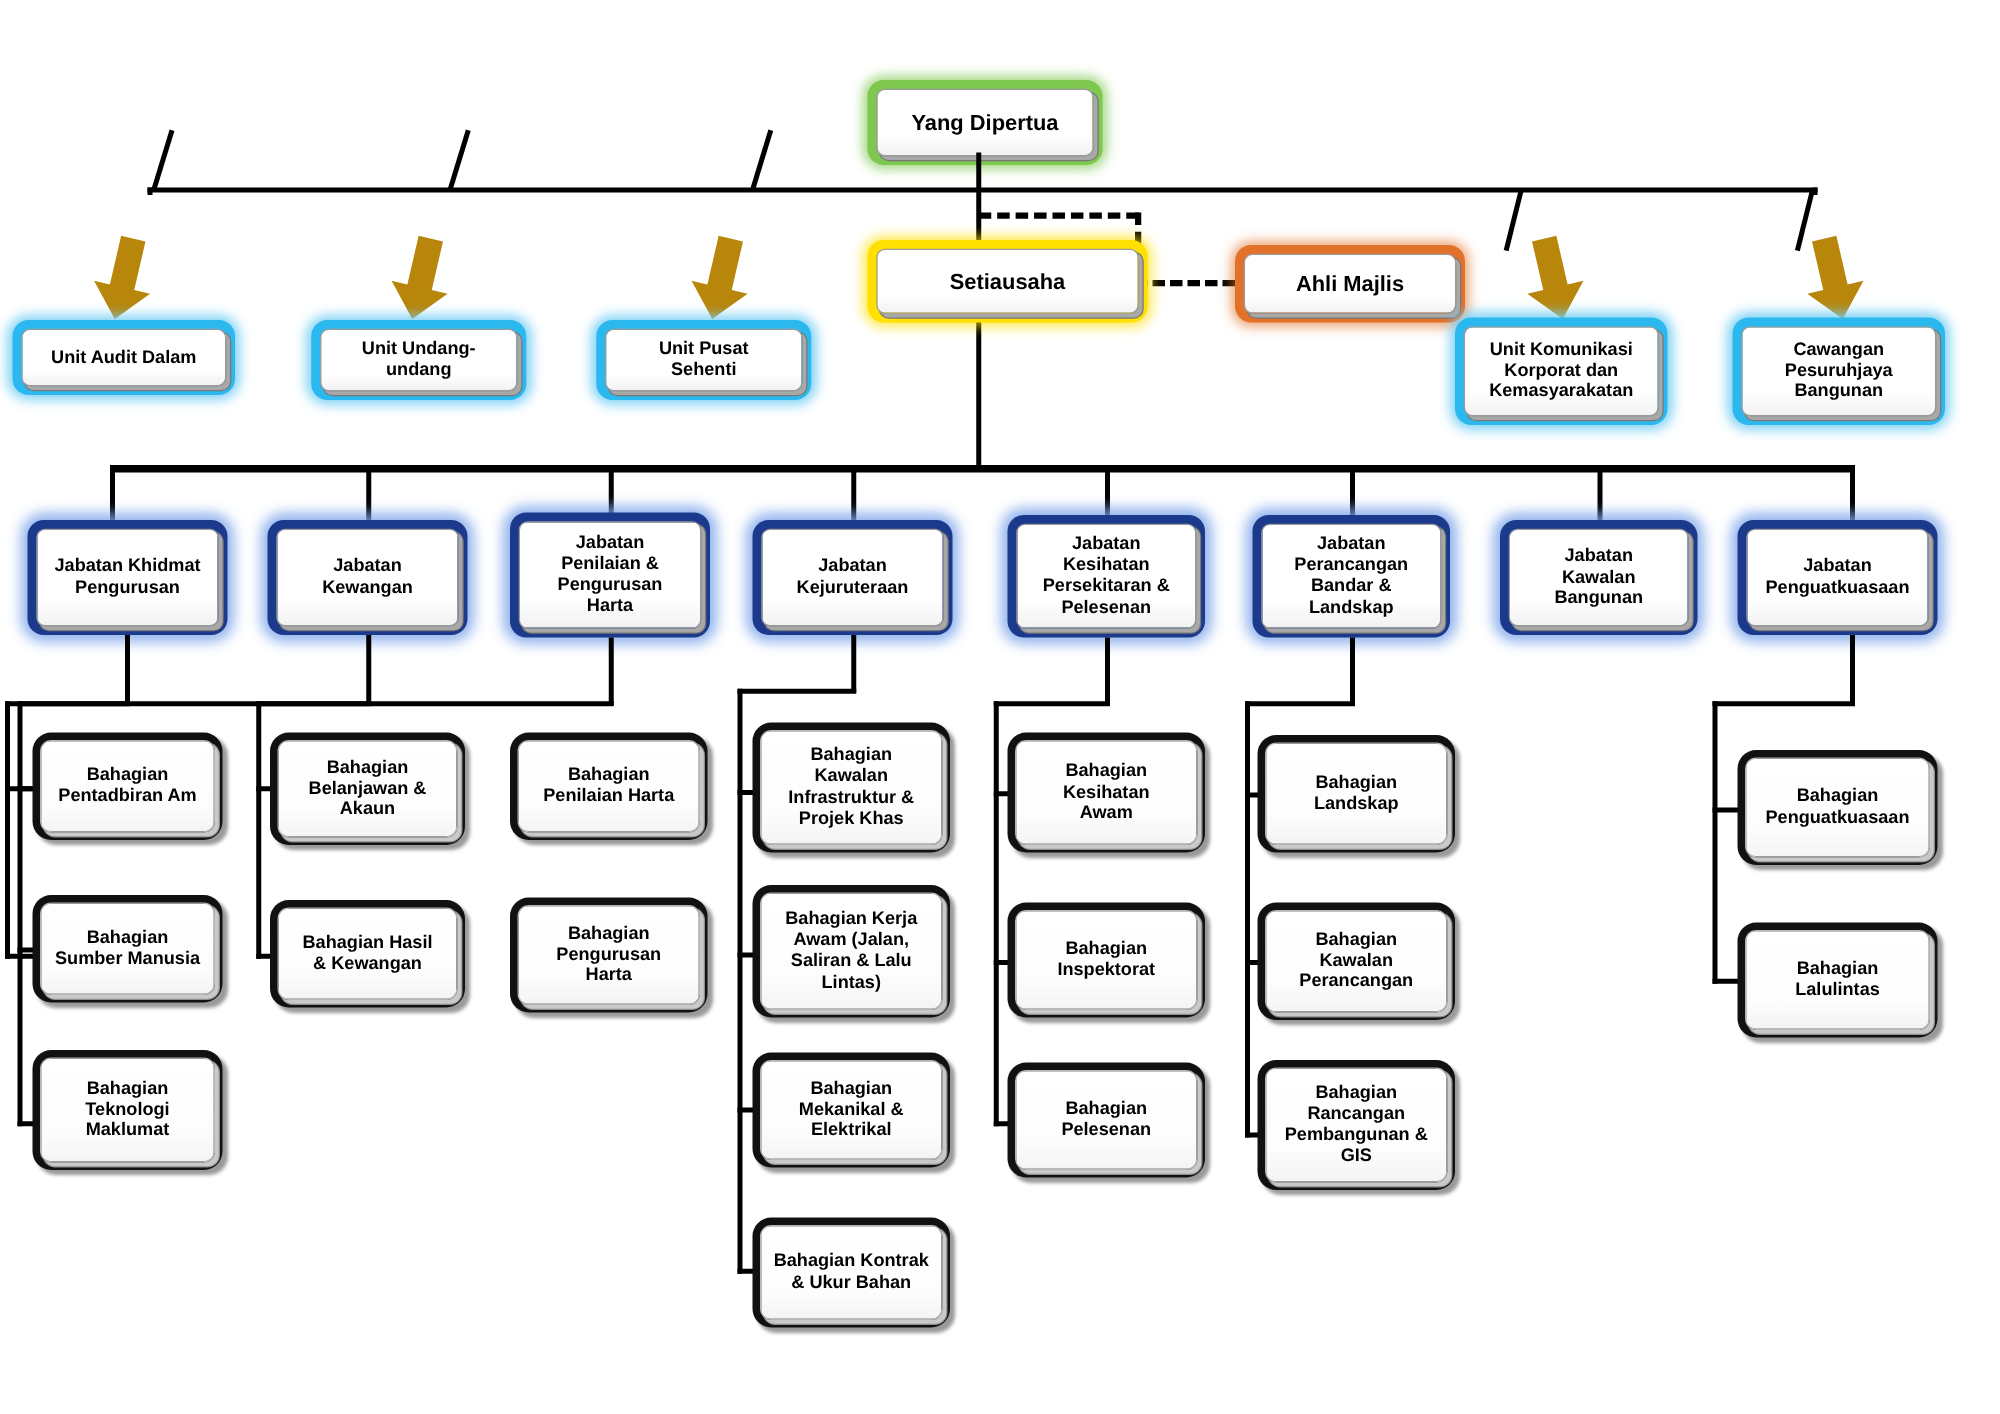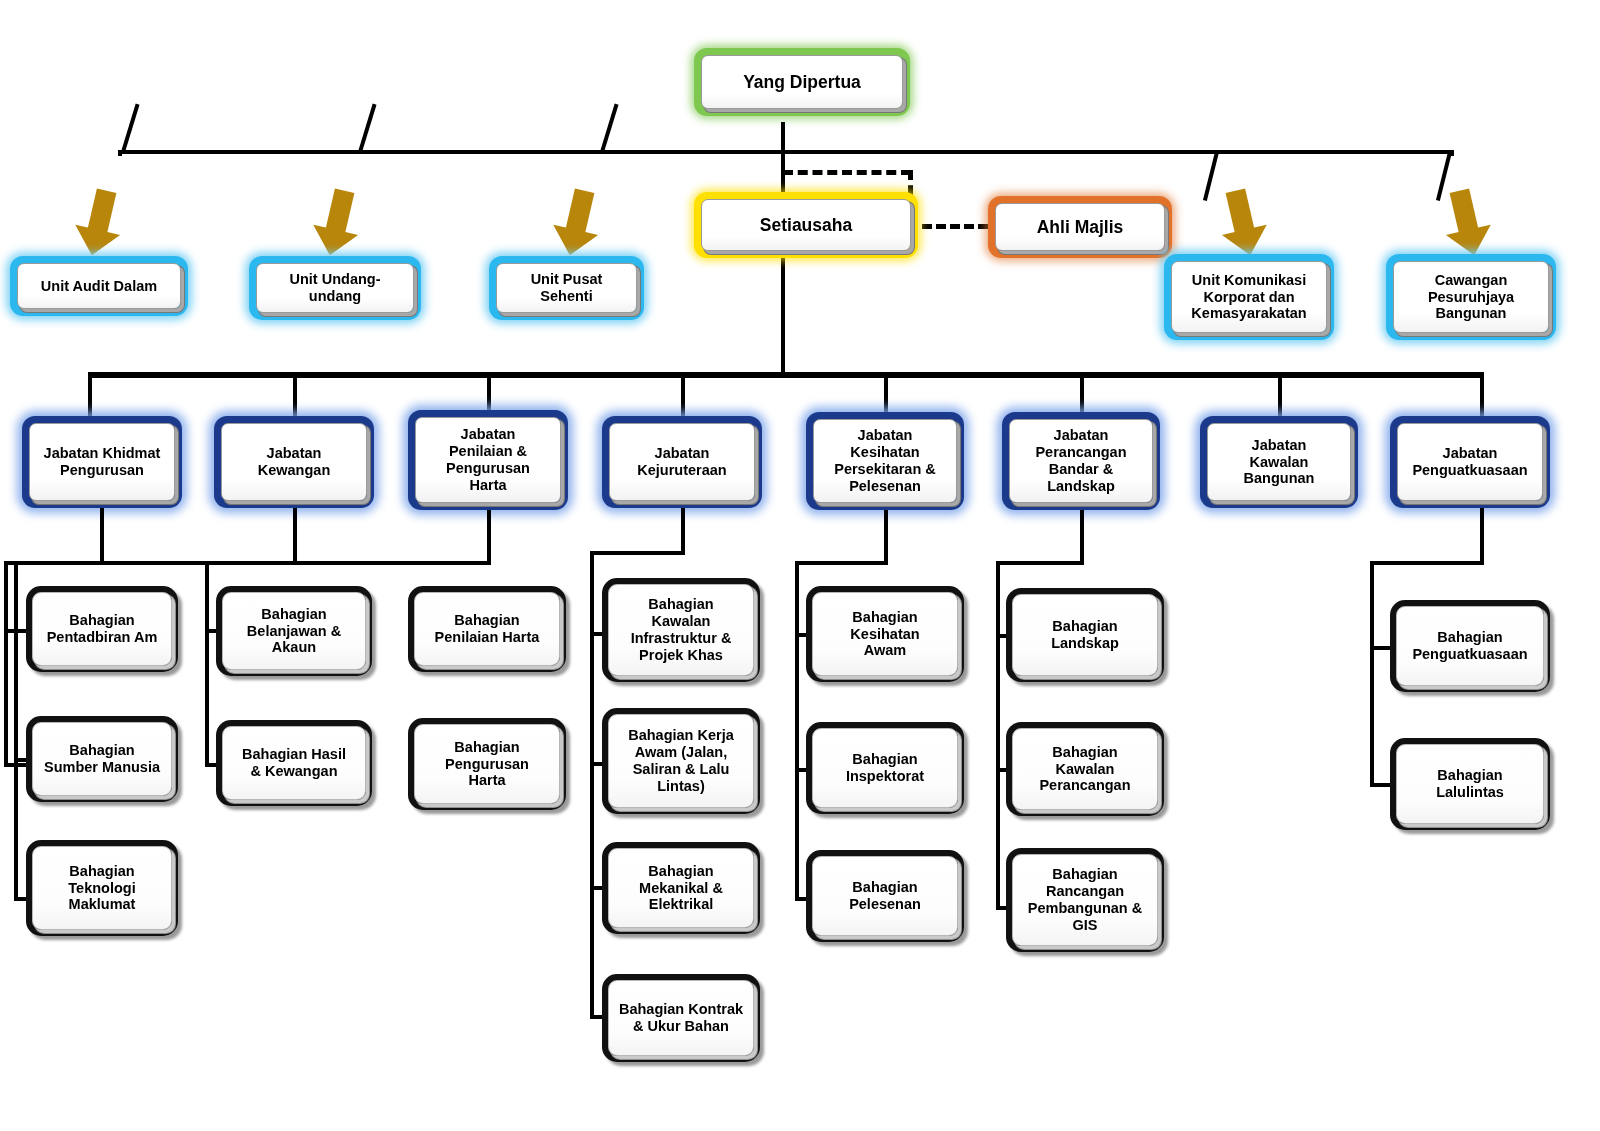--- a/index.html
+++ b/index.html
@@ -62,21 +62,21 @@
   .arrow{position:absolute;}
   .arrow svg{display:block;}
   .fs14{font-size:14.5px;}
   .fs17{font-size:17.5px;}
 </style>
 </head>
 <body>
 
 <div id="chart">
 
-  <div class="node glow g-green fs17" style="left:694px;top:48px;width:216px;height:68px;">
+  <div class="node glow g-green fs17" style="left:694px;top:64px;width:188px;height:68px;">
     <div class="inner">Yang Dipertua</div>
   </div>
 
   <div class="ln v" style="left:781px;top:122px;height:250px;"></div>
 
   <div class="ln h" style="left:118px;top:150px;width:1336px;"></div>
 
   <div class="ln v" style="left:118px;top:150px;height:6px;"></div>
   <div class="ln v" style="left:1450px;top:150px;height:6px;"></div>
 
@@ -136,21 +136,21 @@
 
   <div class="node glow g-cyan fs14" style="left:10px;top:256px;width:178px;height:60px;">
     <div class="inner" style="white-space:pre-line;">Unit Audit Dalam</div>
   </div>
 
   <div class="node glow g-cyan fs14" style="left:249px;top:256px;width:172px;height:64px;">
     <div class="inner" style="white-space:pre-line;">Unit Undang-
 undang</div>
   </div>
 
-  <div class="node glow g-cyan fs14" style="left:489px;top:256px;width:155px;height:64px;justify-content:center;">
+  <div class="node glow g-cyan fs14" style="left:477px;top:256px;width:172px;height:64px;justify-content:center;">
     <div class="inner" style="white-space:pre-line;">Unit Pusat
 Sehenti</div>
   </div>
 
   <div class="node glow g-cyan fs14" style="left:1164px;top:254px;width:170px;height:86px;">
     <div class="inner" style="white-space:pre-line;">Unit Komunikasi
 Korporat dan
 Kemasyarakatan</div>
   </div>
 

